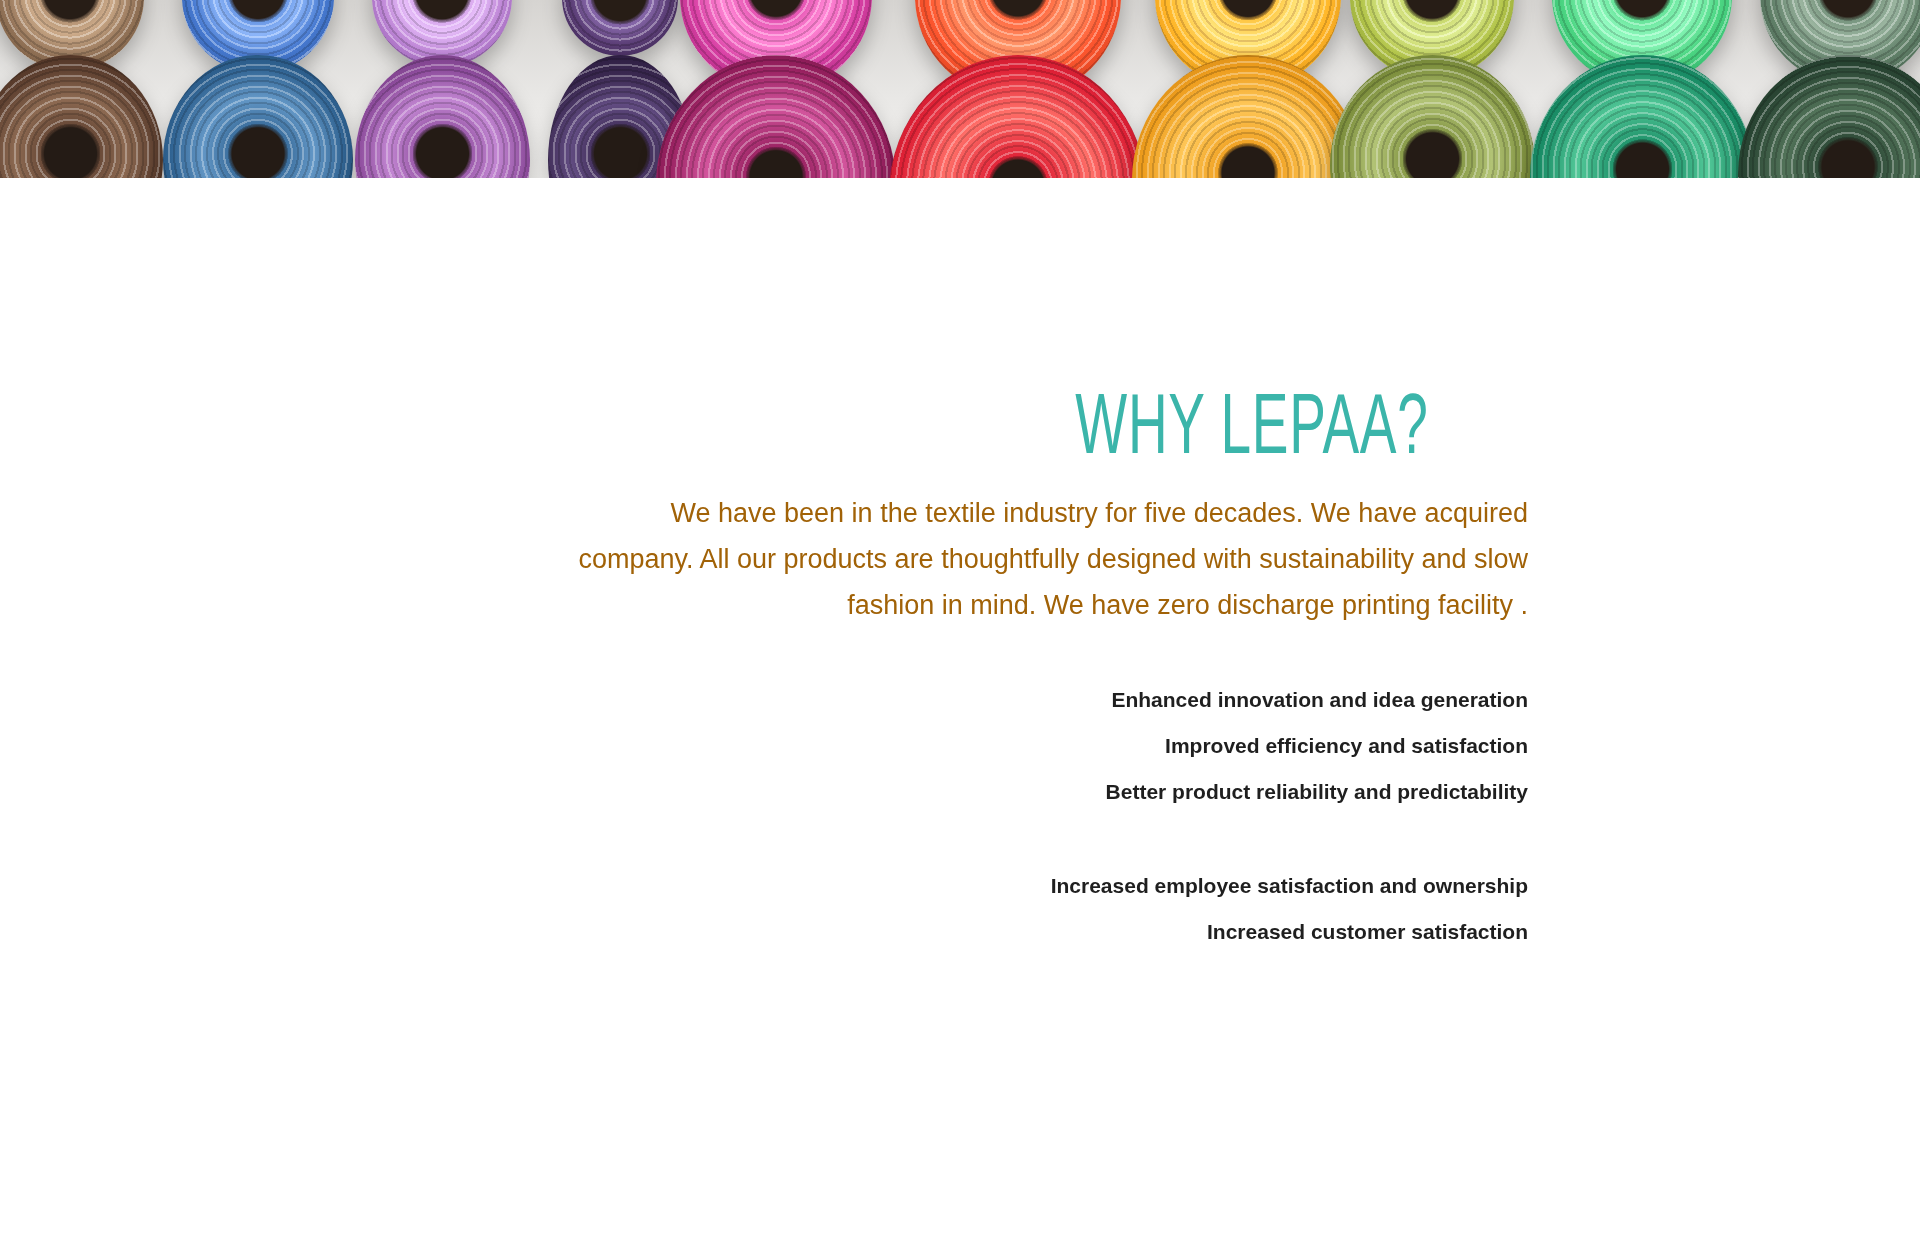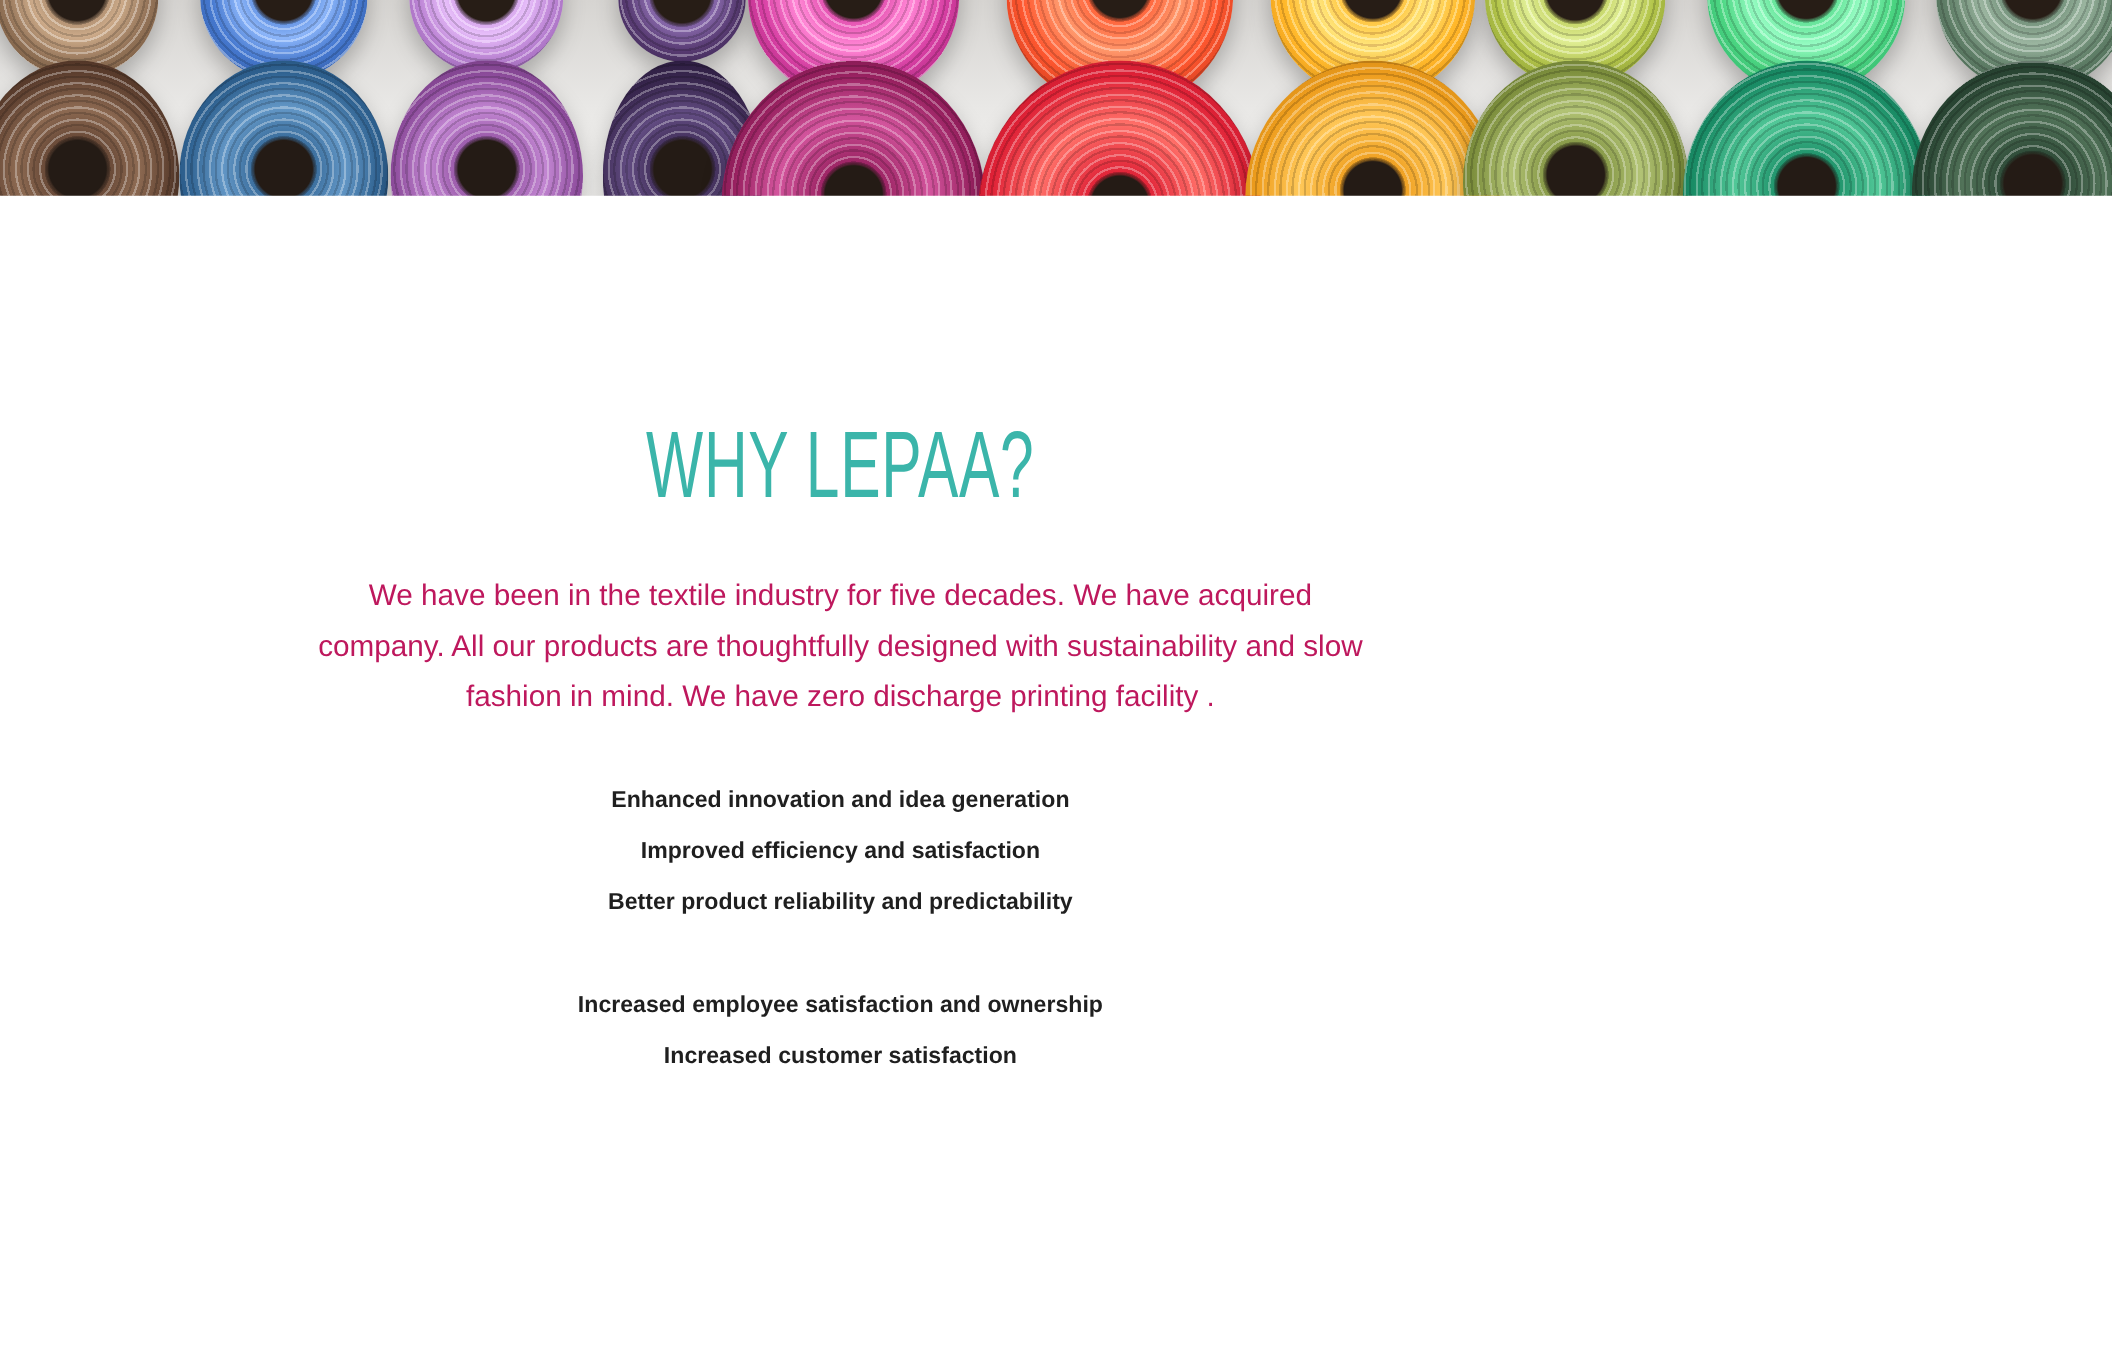--- a/index.html
+++ b/index.html
@@ -31,40 +31,40 @@
         rgba(0,0,0,0.16)       6px 8px,
         rgba(0,0,0,0)          8px 11px),
       radial-gradient(circle at 50% var(--hy, 47%),
         var(--mn) 14%, var(--lt) 38%, var(--mn) 60%, var(--dk) 96%);
     box-shadow: 0 10px 20px rgba(0,0,0,0.25);
   }
   .ball.top { z-index: 1; filter: brightness(1.06) saturate(1.05); }
   .ball.bottom { z-index: 2; }
 
   
-  .content { width: 1528px; text-align: center; }
+  .content { width: 1528px; text-align: right; }
   .heading {
     margin: 202px 0 0 0;
     font-size: 86px;
     font-weight: 400;
     line-height: 1;
     letter-spacing: 1px;
     color: #3bb5aa;
   }
   .heading-inner {
     display: inline-block;
     transform: scaleX(0.64);
     transform-origin: 50% 50%;
     white-space: pre;
   }
   .intro {
-    margin-top: 52px;
+    margin-top: 24px;
     font-size: 27px;
     line-height: 46px;
-    color: #be185d;
+    color: #a16207;
   }
   .intro-line { white-space: pre; }
   .benefits-group {
     font-size: 21px;
     font-weight: 700;
     line-height: 46px;
     color: #1f1f1f;
   }
   .benefits-group.first { margin-top: 49px; }
   .benefits-group.second { margin-top: 48px; }

